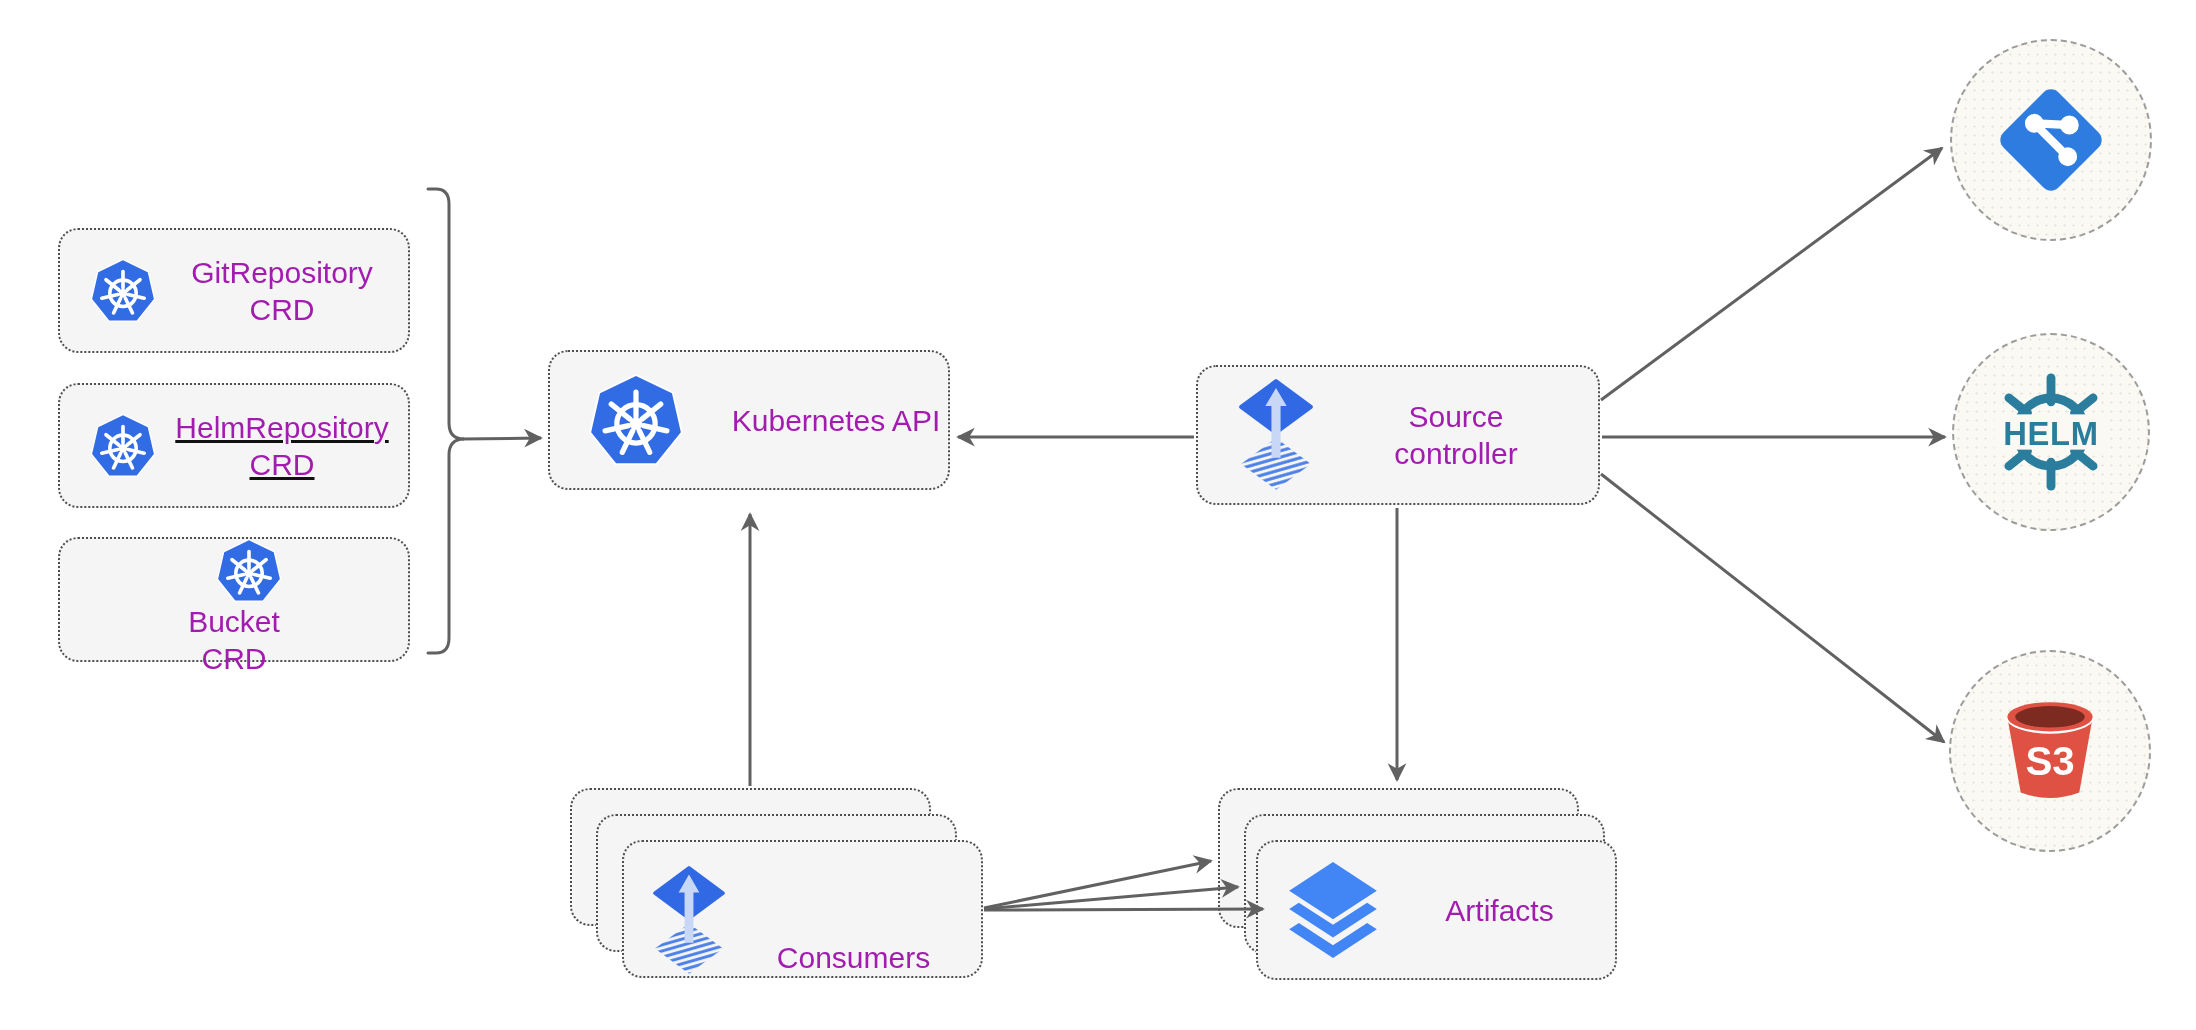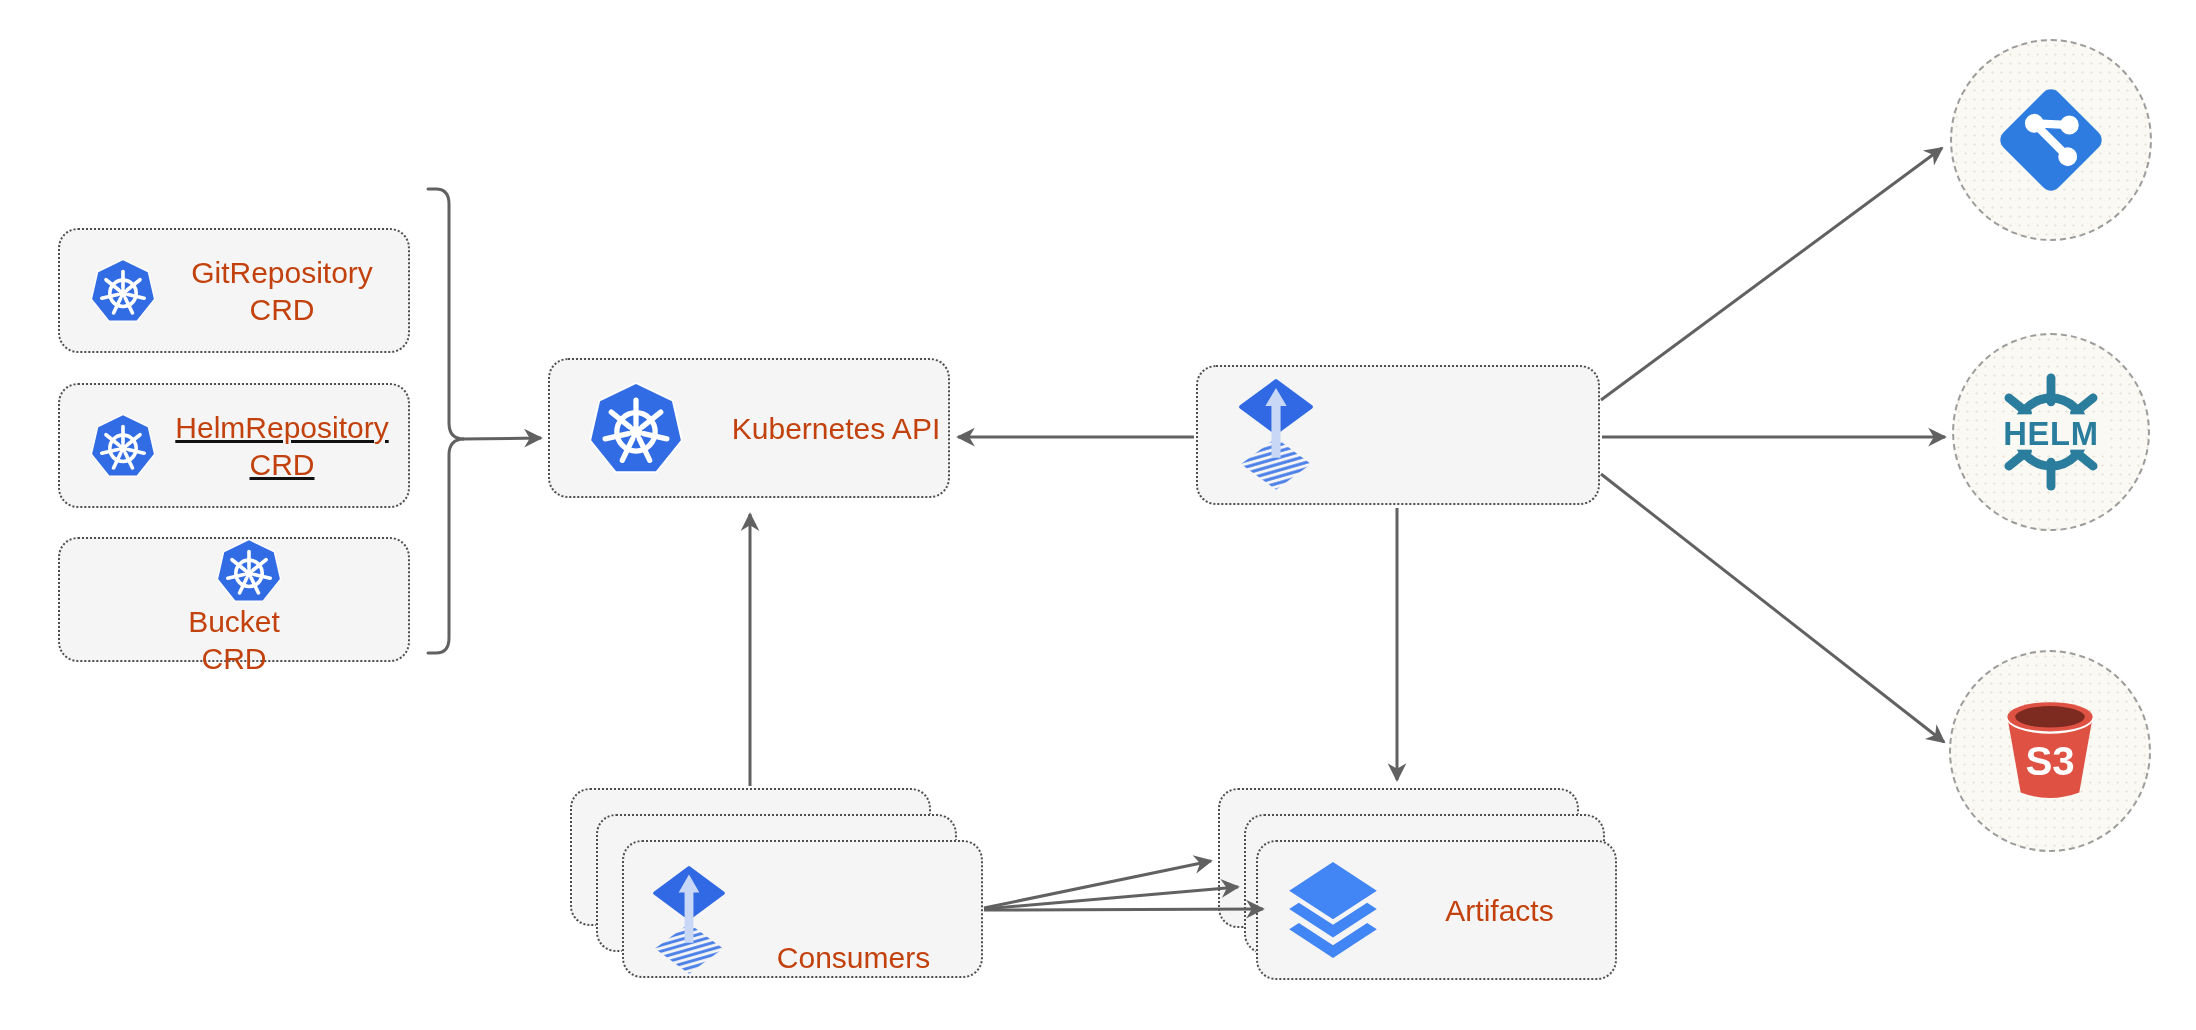--- a/index.html
+++ b/index.html
@@ -9,21 +9,21 @@
   }
   
   .node {
     position:absolute; box-sizing:border-box;
     background:var(--card_bg, #f5f5f5);
     border:2px dotted #4f4f4f; border-radius:20px;
     display:flex; align-items:center;
   }
   .node .icon { flex:0 0 auto; }
   .label {
-    flex:1 1 auto; text-align:center; font-size:30px; line-height:37px; color:#c2410c;
+    flex:1 1 auto; text-align:center; font-size:30px; line-height:37px; color:#a21caf;
   }
   .label span { display:block; }
   .stack-card {
     position:absolute; box-sizing:border-box;
     background:var(--card_bg, #f5f5f5);
     border:2px dotted #4f4f4f; border-radius:20px;
   }
   
   .ext-circle {
     position:absolute; box-sizing:border-box; border-radius:50%;
@@ -153,33 +153,37 @@
   <div class="node" style="left:58px; top:537px; width:352px; height:125px;flex-direction:column;">
     <svg class="icon" width="66" height="64" viewBox="0 0 100 97" style="margin-left:30px;">
         <use href="#sym-k8s"></use>
       </svg>
     <div class="label">
       <span>Bucket</span>
       <span>CRD</span>
     </div>
   </div>
 
-  <div class="node" style="left:548px; top:358px; width:402px; height:140px;gap:40px;">
+  <div class="node" style="left:548px; top:350px; width:402px; height:140px;gap:40px;">
     <svg class="icon" width="96" height="93" viewBox="0 0 100 97" style="margin-left:38px;">
         <use href="#sym-k8s"></use>
       </svg>
     <div class="label">
       <span>Kubernetes API</span>
     </div>
   </div>
 
   <div class="node" style="left:1196px; top:365px; width:404px; height:140px;">
     <svg class="icon" width="76" height="114" viewBox="0 0 100 150" style="margin-left:40px;">
         <use href="#sym-flux"></use>
       </svg>
+    <div class="label">
+      <span>Source</span>
+      <span>controller</span>
+    </div>
   </div>
 
   <div class="stack-card" style="left:570px; top:788px; width:361px; height:138px;"></div>
   <div class="stack-card" style="left:596px; top:814px; width:361px; height:138px;"></div>
   <div class="node" style="left:622px; top:840px; width:361px; height:138px;align-items:flex-end;">
     <svg class="icon" width="74" height="111" viewBox="0 0 100 150" style="margin-left:28px;">
         <use href="#sym-flux"></use>
       </svg>
     <div class="label">
       <span>Consumers</span>

